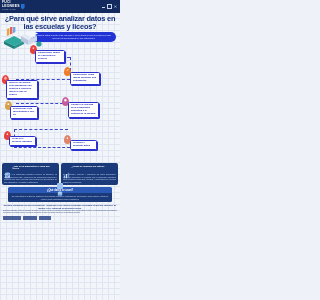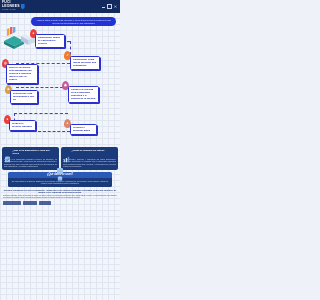--- a/index.html
+++ b/index.html
@@ -127,20 +127,21 @@
       <div class="brand-flag"></div>
     </div>
     <div class="wincontrols">
       <div class="wc-min"></div>
       <div class="wc-box"></div>
       <div class="wc">✕</div>
     </div>
   </div>
 
   <div class="header">
+    <div class="title">¿Para qué sirve analizar datos en las escuelas y liceos?</div>
     <div class="subbanner">Analizar datos permite a las escuelas y liceos tomar mejores decisiones para mejorar los aprendizajes de sus estudiantes</div>
   </div>
 
   <div class="illus">
     <svg width="42" height="24" viewBox="0 0 42 24">
       <g>
         <polygon points="3,14 13,9 23,14 13,19" fill="#2fa8a0"></polygon>
         <polygon points="3,14 13,19 13,22 3,17" fill="#1f7f79"></polygon>
         <polygon points="13,19 23,14 23,17 13,22" fill="#27938d"></polygon>
         <rect x="6" y="5" width="2.4" height="7" fill="#f2a33c" transform="skewY(-26)"></rect>

